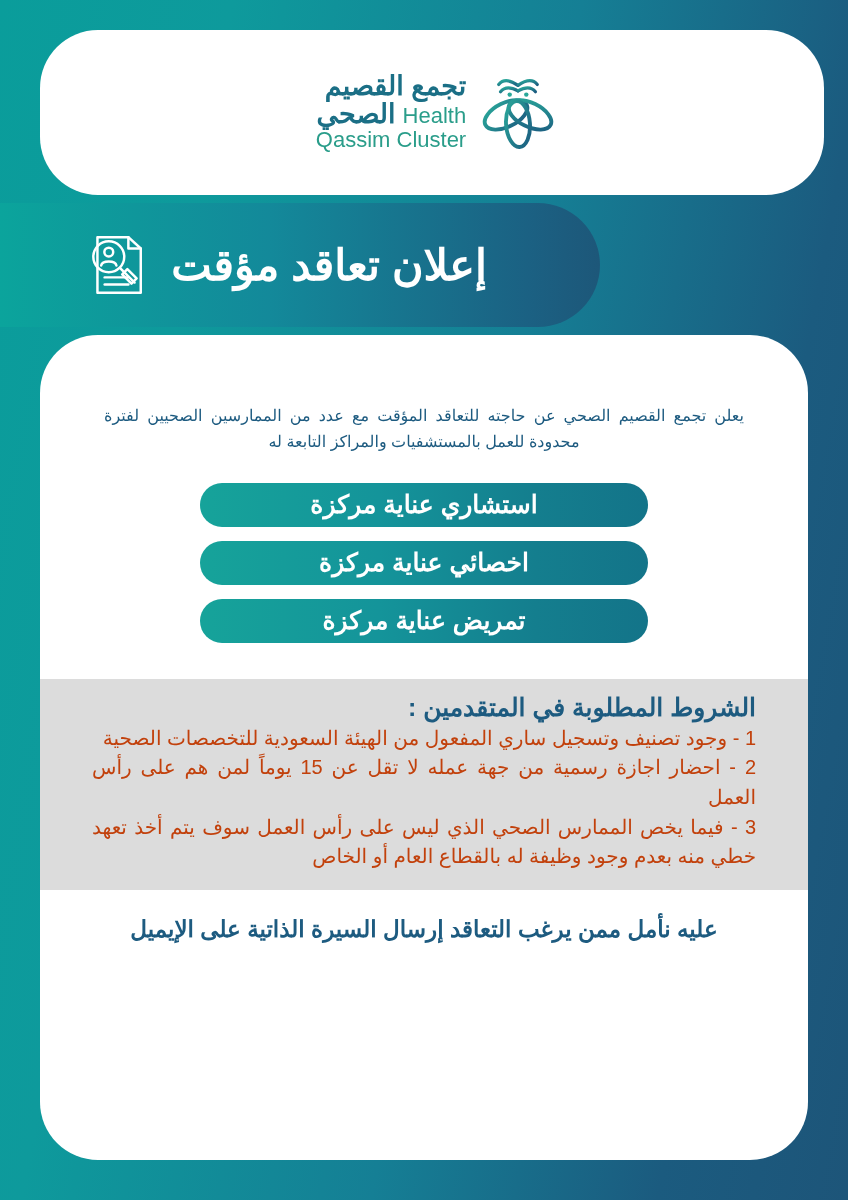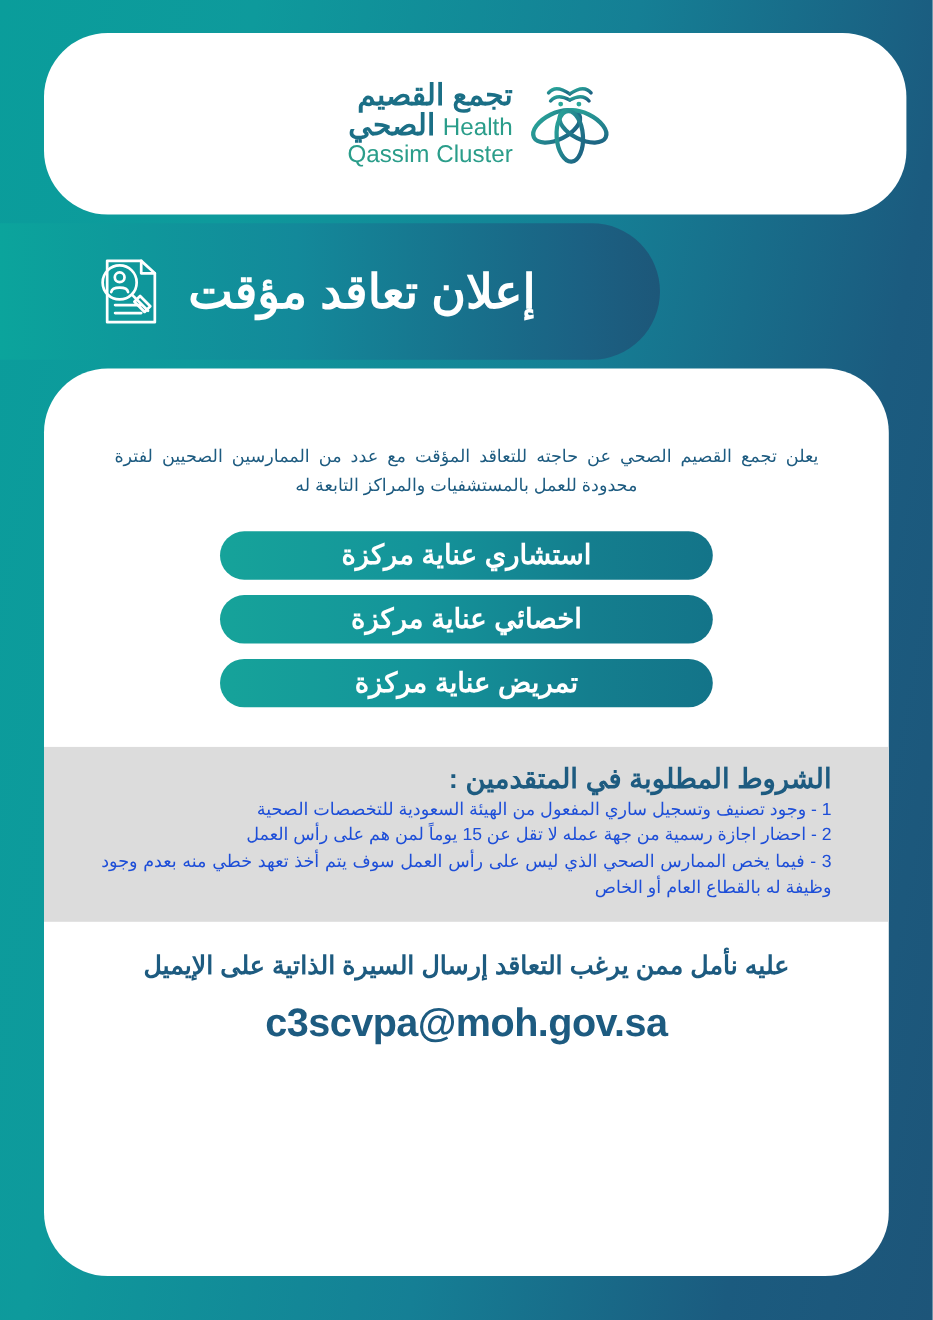--- a/index.html
+++ b/index.html
@@ -169,23 +169,23 @@
   .cond-title {
     margin: 0 0 2px 0;
     font-size: 25px;
     font-weight: bold;
     color: #1d5b80;
     text-align: right;
   }
 
   .cond-item {
     margin: 0;
-    font-size: 16px;
+    font-size: 20px;
     line-height: 1.48;
-    color: #1d4ed8;
+    color: #c2410c;
     text-align: justify;
     text-align-last: right;
   }
 
   
   .footer {
     padding: 26px 40px 0 40px;
     text-align: center;
   }
 
@@ -283,18 +283,17 @@
 
     <div class="conditions">
       <p class="cond-title">الشروط المطلوبة في المتقدمين :</p>
       <p class="cond-item">1 - وجود تصنيف وتسجيل ساري المفعول من الهيئة السعودية للتخصصات الصحية</p>
       <p class="cond-item">2 - احضار اجازة رسمية من جهة عمله لا تقل عن 15 يوماً لمن هم على رأس العمل</p>
       <p class="cond-item">3 - فيما يخص الممارس الصحي الذي ليس على رأس العمل سوف يتم أخذ تعهد خطي منه بعدم وجود وظيفة له بالقطاع العام أو الخاص</p>
     </div>
 
     <div class="footer">
       <p class="footer-note">عليه نأمل ممن يرغب التعاقد إرسال السيرة الذاتية على الإيميل</p>
-      <p class="footer-email">c3scvpa@moh.gov.sa</p>
     </div>
 
   </div>
 
 </div>
 
 </body></html>

